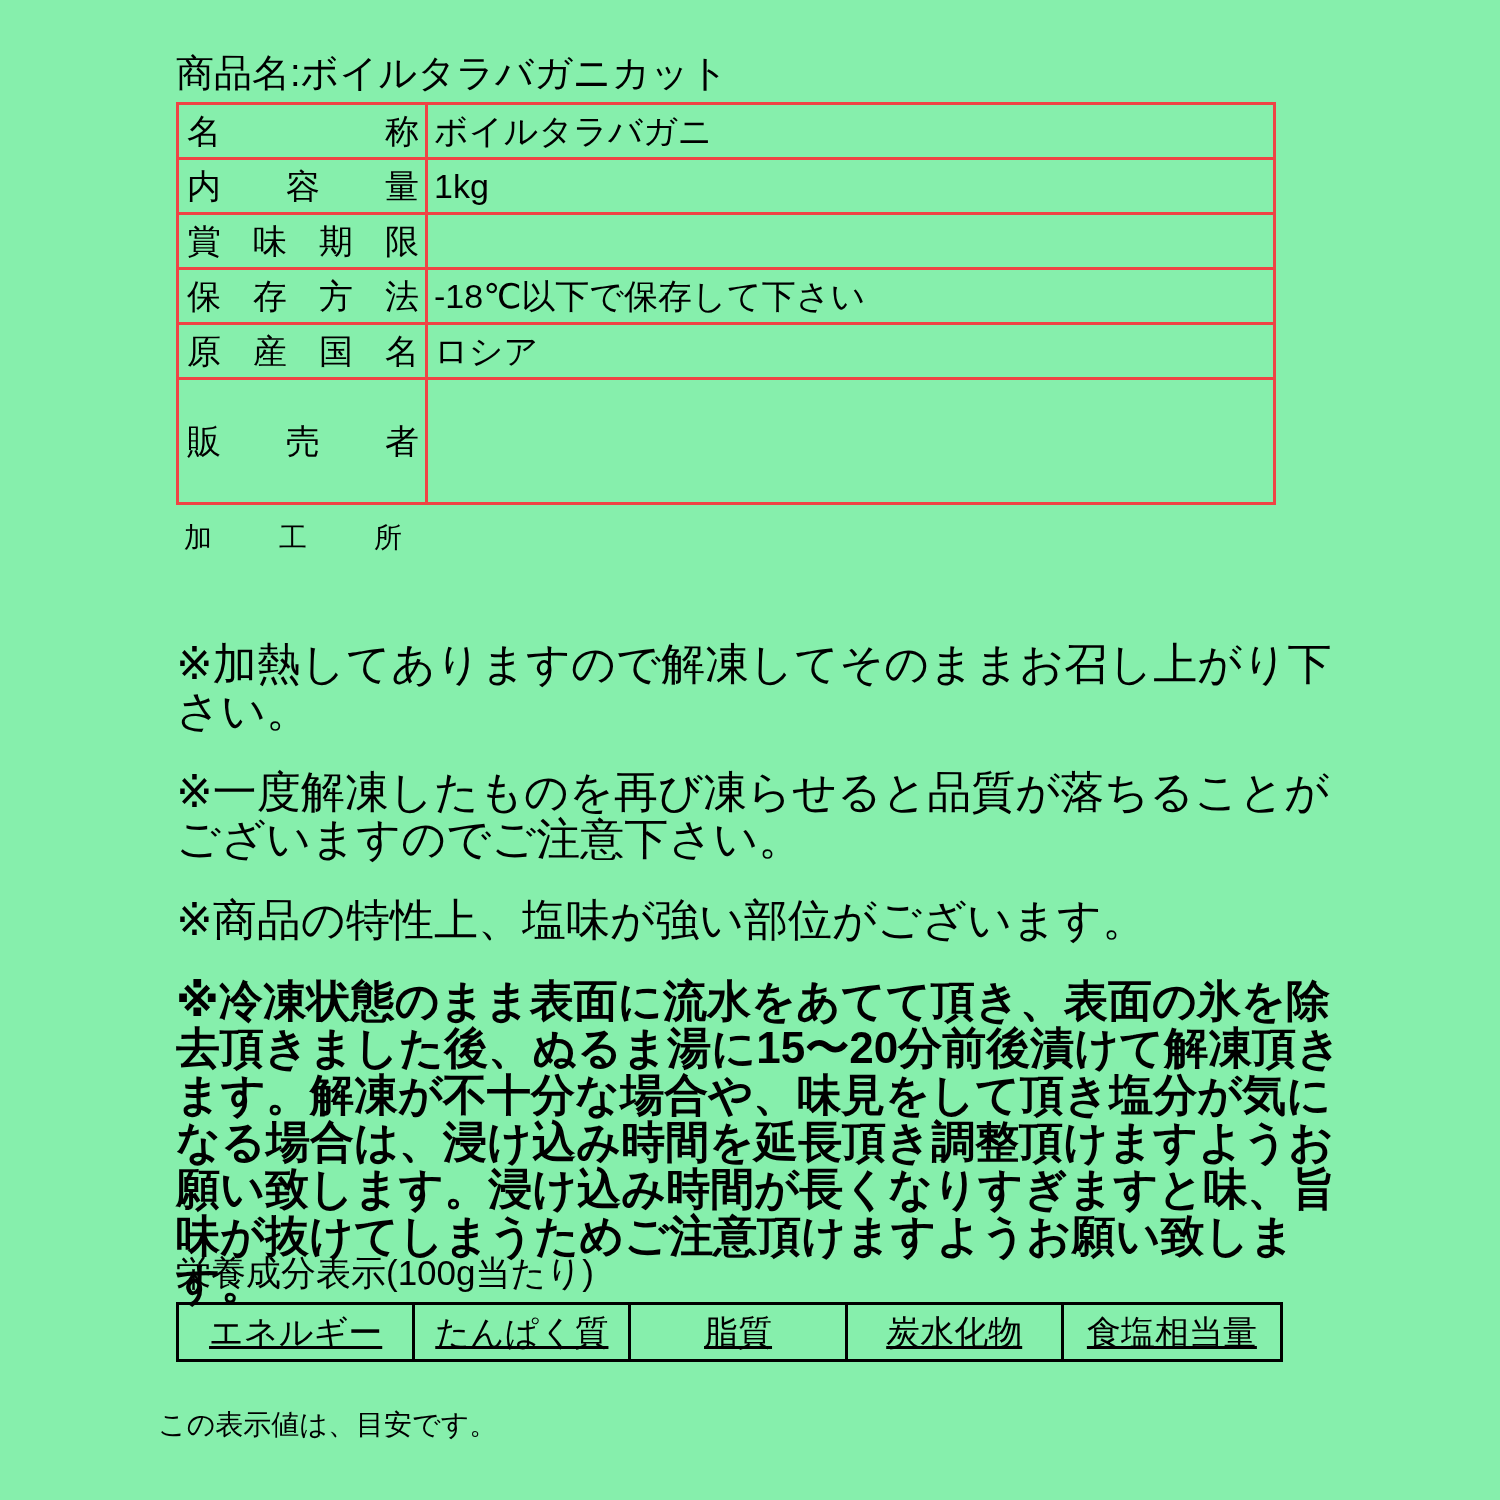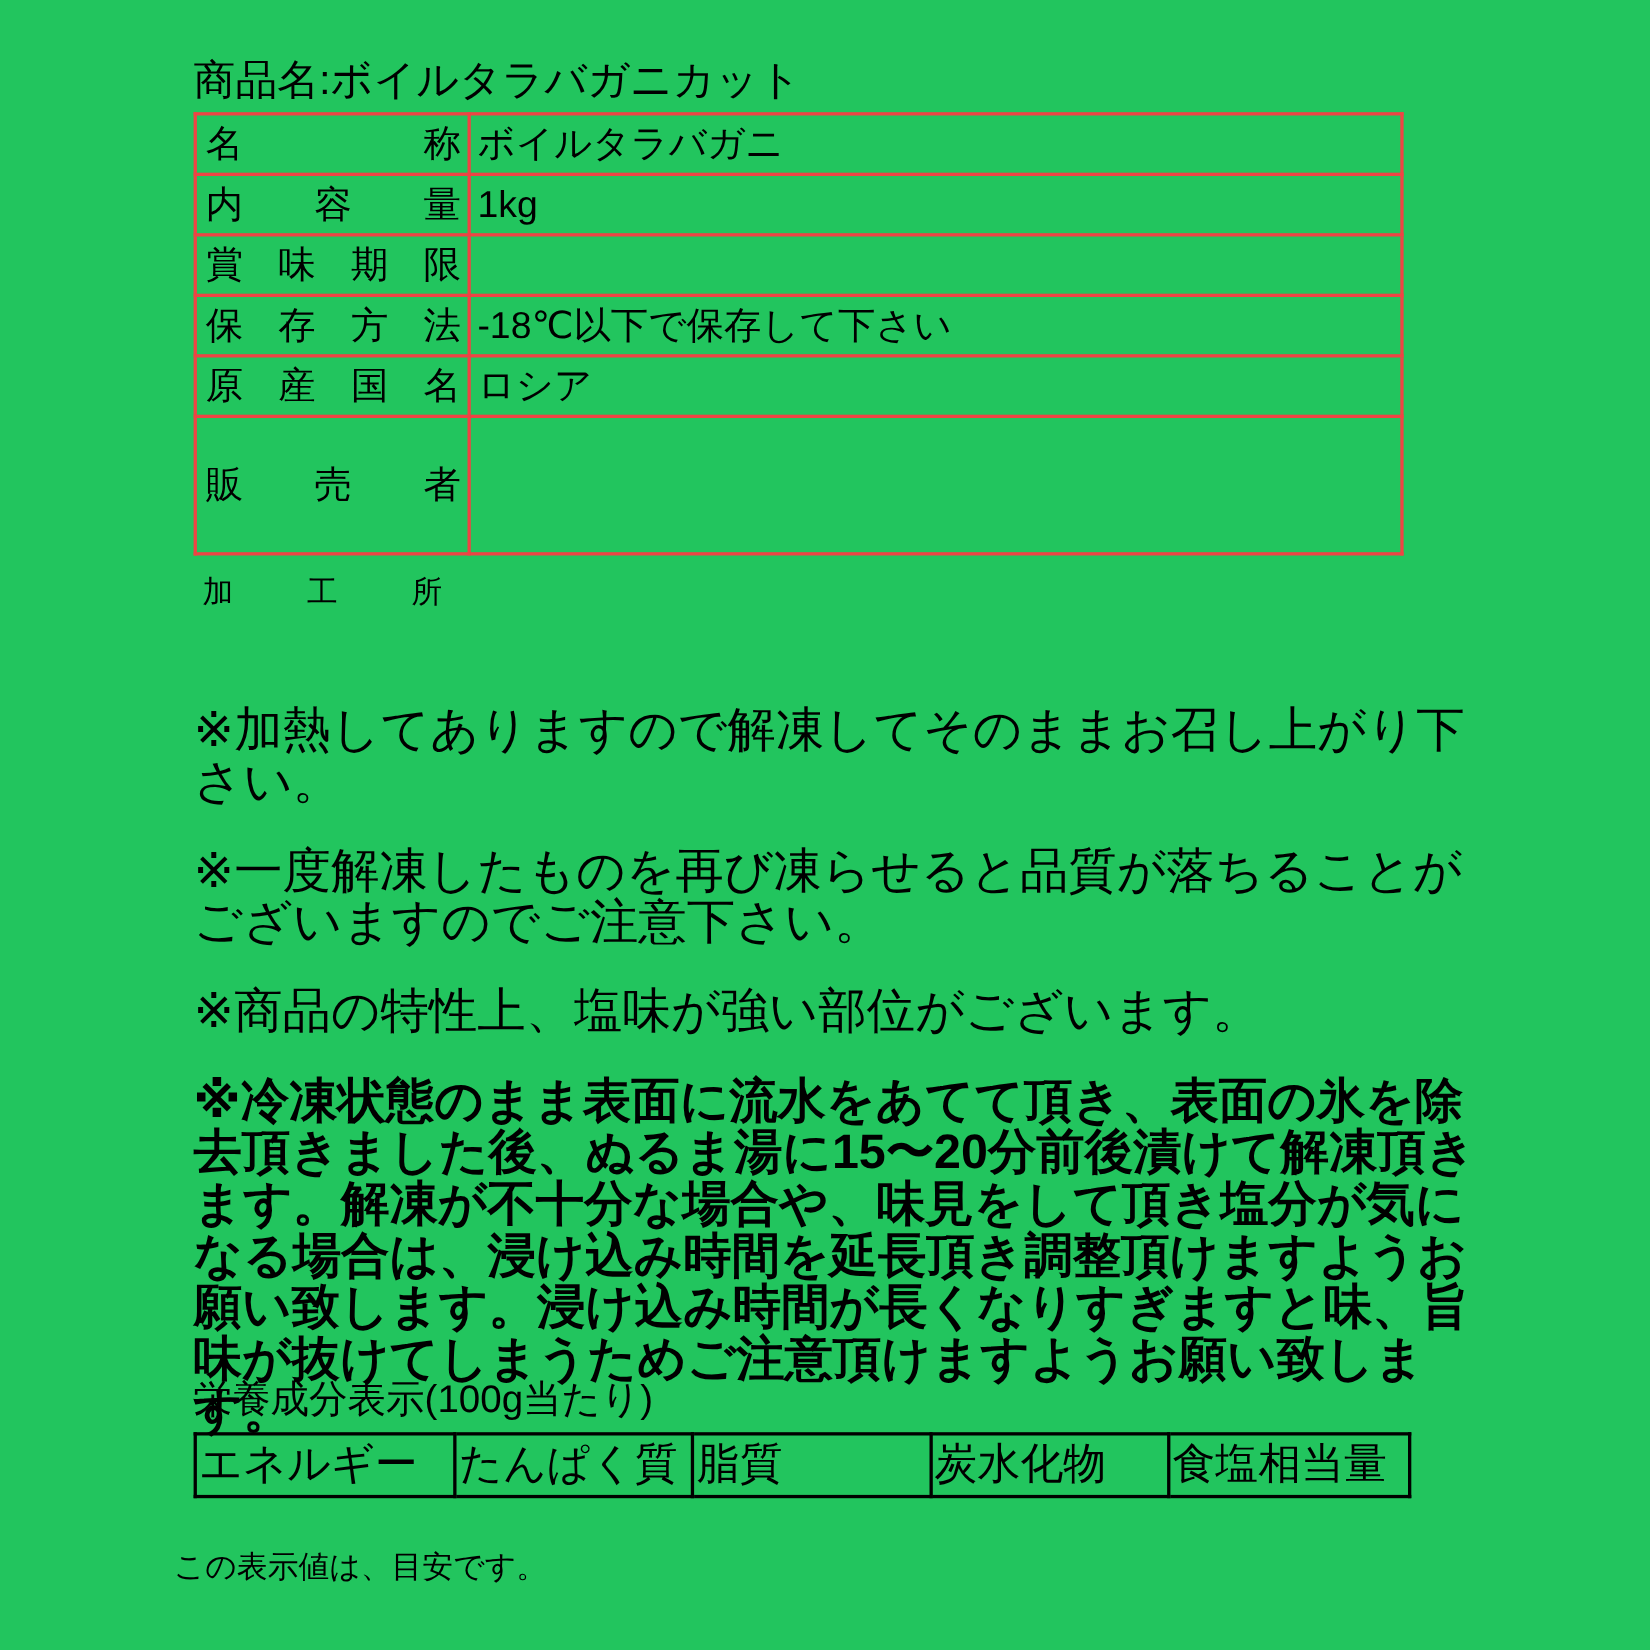--- a/index.html
+++ b/index.html
@@ -11,21 +11,21 @@
     width: 1500px;
     height: 1500px;
     font-family: "Liberation Sans", "DejaVu Sans", sans-serif;
     color: #000000;
     overflow: hidden;
   }
   .page {
     position: relative;
     width: 1500px;
     height: 1500px;
-    background: #22c55e;
+    background: #86efac;
     box-sizing: border-box;
     padding: 0;
   }
 
   
   .product-title {
     position: absolute;
     left: 176px;
     top: 50px;
     font-size: 38px;
@@ -111,26 +111,28 @@
   .nutrition-table {
     position: absolute;
     left: 176px;
     top: 1302px;
     width: 1107px;
     border-collapse: collapse;
     table-layout: fixed;
   }
   .nutrition-table td {
     border: 3px solid #000;
+    text-align: center;
     vertical-align: middle;
-    font-size: 39px;
+    font-size: 34px;
     line-height: 36px;
     height: 48px;
     padding: 3px 2px;
     white-space: nowrap;
+    text-decoration: underline;
   }
   .nutrition-table td.c0 { width: 228px; }
   .nutrition-table td.c1 { width: 208px; }
   .nutrition-table td.c2 { width: 208px; }
   .nutrition-table td.c3 { width: 208px; }
   .nutrition-table td.c4 { width: 211px; }
 
   .nutrition-footnote {
     position: absolute;
     left: 158px;

